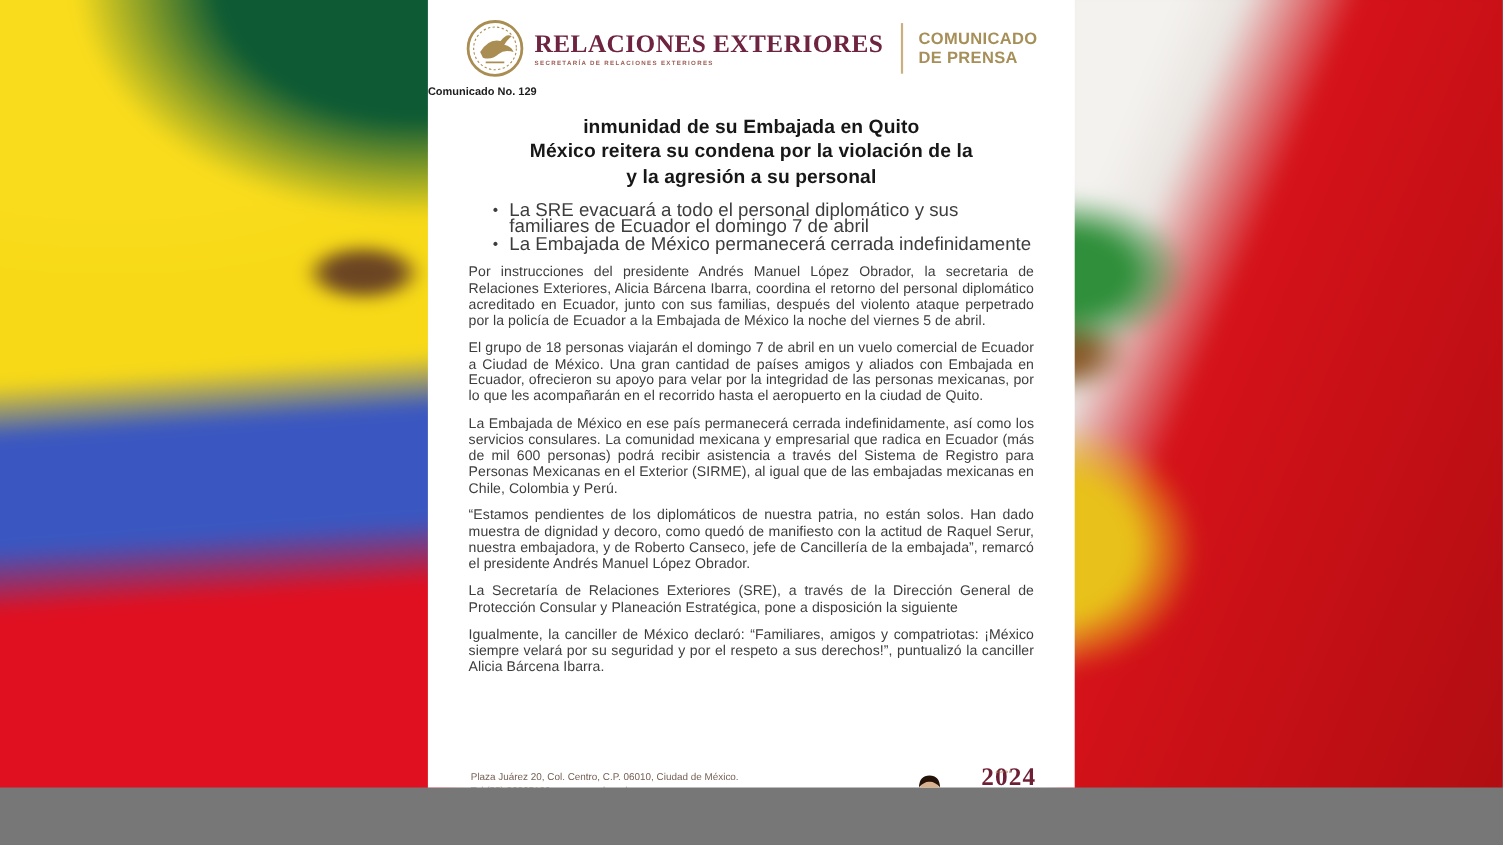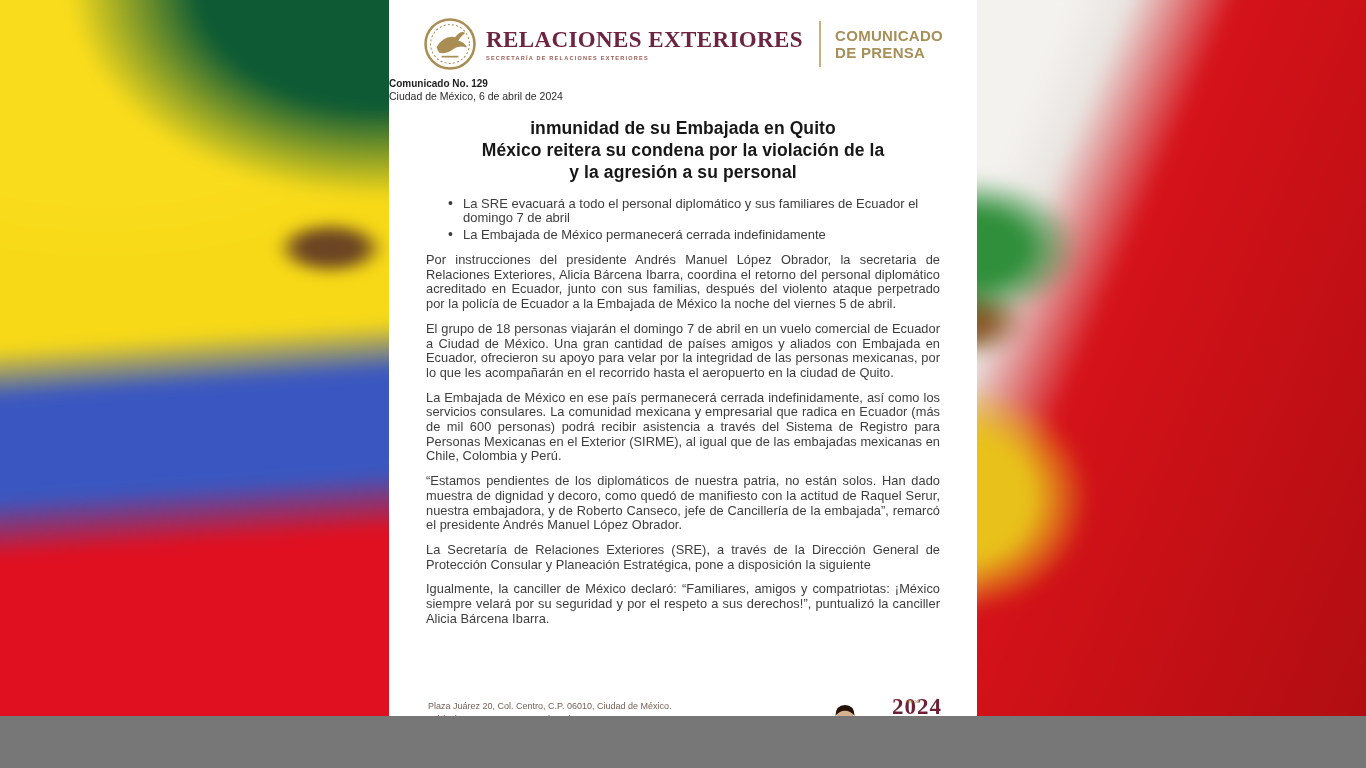--- a/index.html
+++ b/index.html
@@ -35,21 +35,21 @@
   .meta{ padding-right:37px;margin-top:7px;line-height:1.22;}
   .meta-no{font-size:10px;font-weight:bold;color:#1d1d1d;}
   .meta-date{font-size:10.5px;color:#2a2a2a;}
 
   
   .title{margin-top:14px;text-align:center;font-weight:bold;color:#171717;
     font-size:17.5px;line-height:1.27;letter-spacing:.1px;}
 
   
   .bullets{margin:13px 0 0 0;padding:0 37px 0 74px;list-style:none;}
-  .bullets li{position:relative;font-size:13px;line-height:14.8px;color:#3d3d3d;margin-bottom:2px;}
+  .bullets li{position:relative;font-size:17px;line-height:14.8px;color:#3d3d3d;margin-bottom:2px;}
   .bullets li::before{content:"•";position:absolute;left:-15px;top:-1px;font-size:14px;color:#3d3d3d;}
   .body-text{padding:0 37px;}
   .body-text p{margin:10px 0 0 0;font-size:12.8px;line-height:14.7px;color:#3d3d3d;
     text-align:justify;letter-spacing:.05px;}
 
   
   .footer{position:absolute;left:0;right:0;bottom:0;height:78px;}
   .addr{position:absolute;left:39px;top:10px;font-size:9px;color:#756055;line-height:1.45;}
   .addr-row2{display:flex;gap:16px;text-align:center;}
   .greca{position:absolute;left:16px;right:148px;bottom:12px;height:23px;opacity:.92;
@@ -95,21 +95,20 @@
       </div>
       <div class="hdr-divider"></div>
       <div class="badge">
         <div>COMUNICADO</div>
         <div>DE PRENSA</div>
       </div>
     </div>
 
     <div class="meta">
       <div class="meta-no">Comunicado No. 129</div>
-      <div class="meta-date">Ciudad de México, 6 de abril de 2024</div>
     </div>
 
     <div class="title">
       <div>inmunidad de su Embajada en Quito</div>
       <div>México reitera su condena por la violación de la</div>
       <div>y la agresión a su personal</div>
     </div>
 
     <ul class="bullets">
       <li>La SRE evacuará a todo el personal diplomático y sus familiares de Ecuador el domingo 7 de abril</li>

